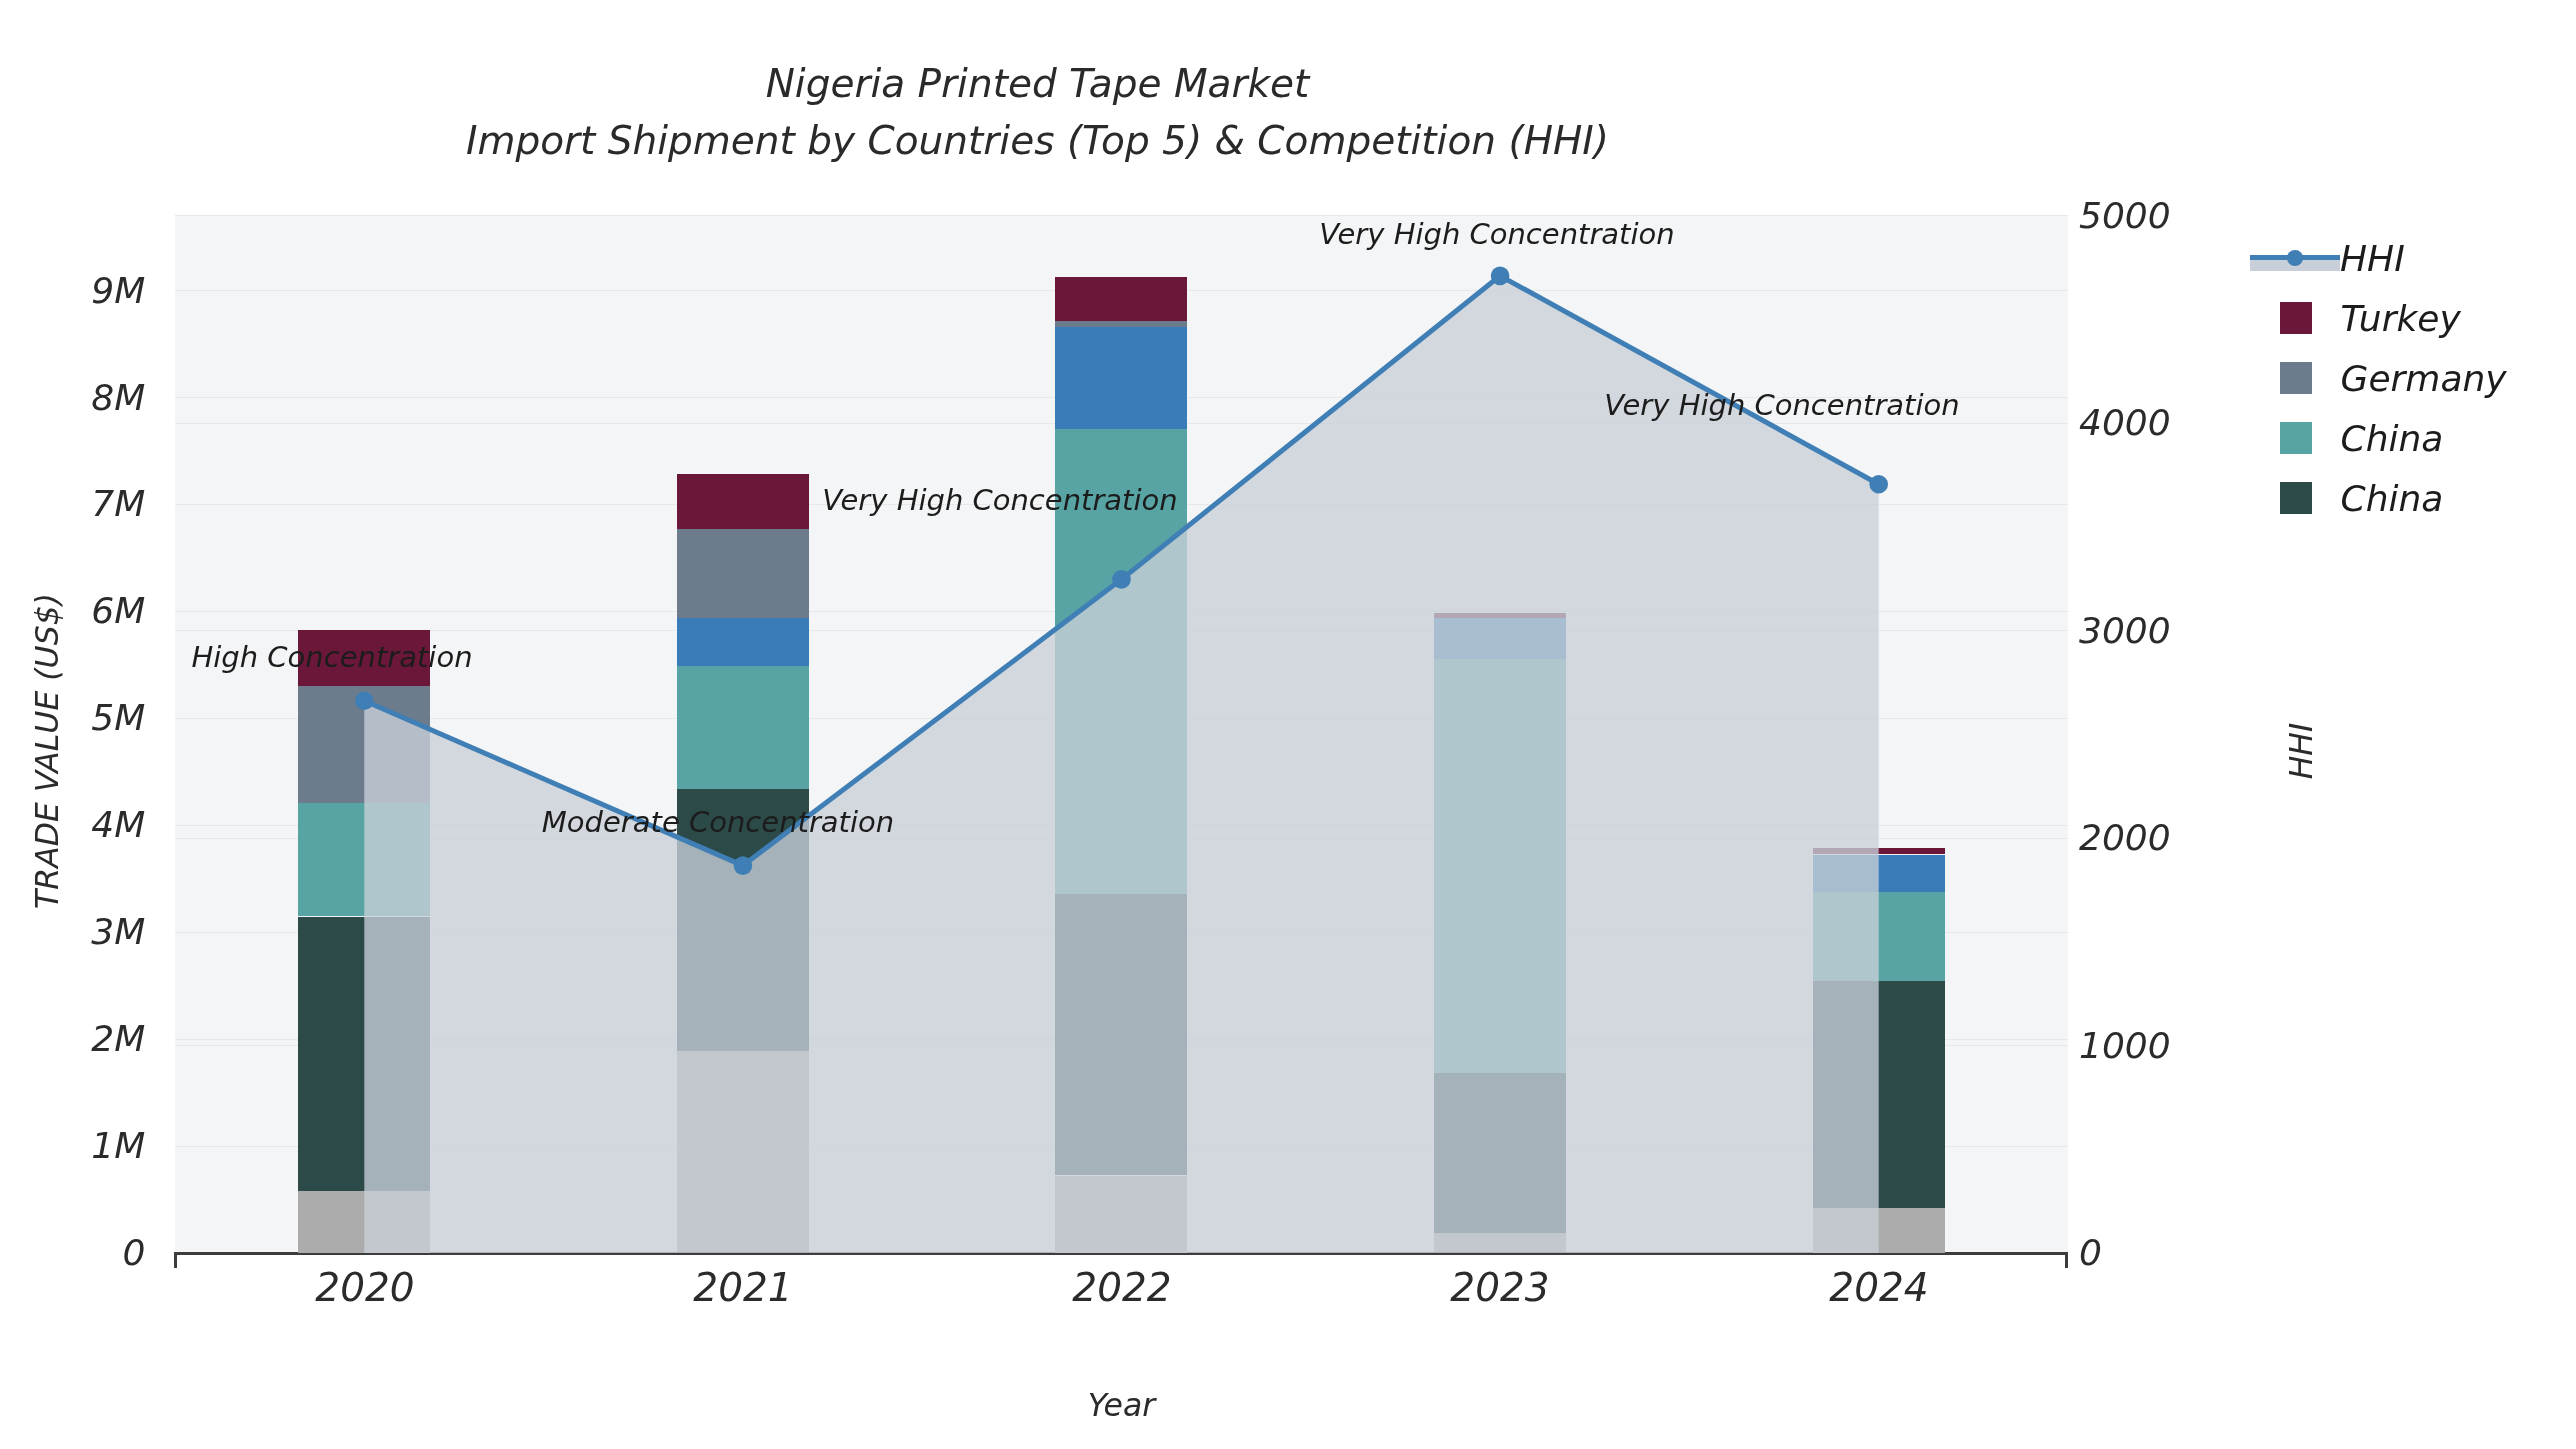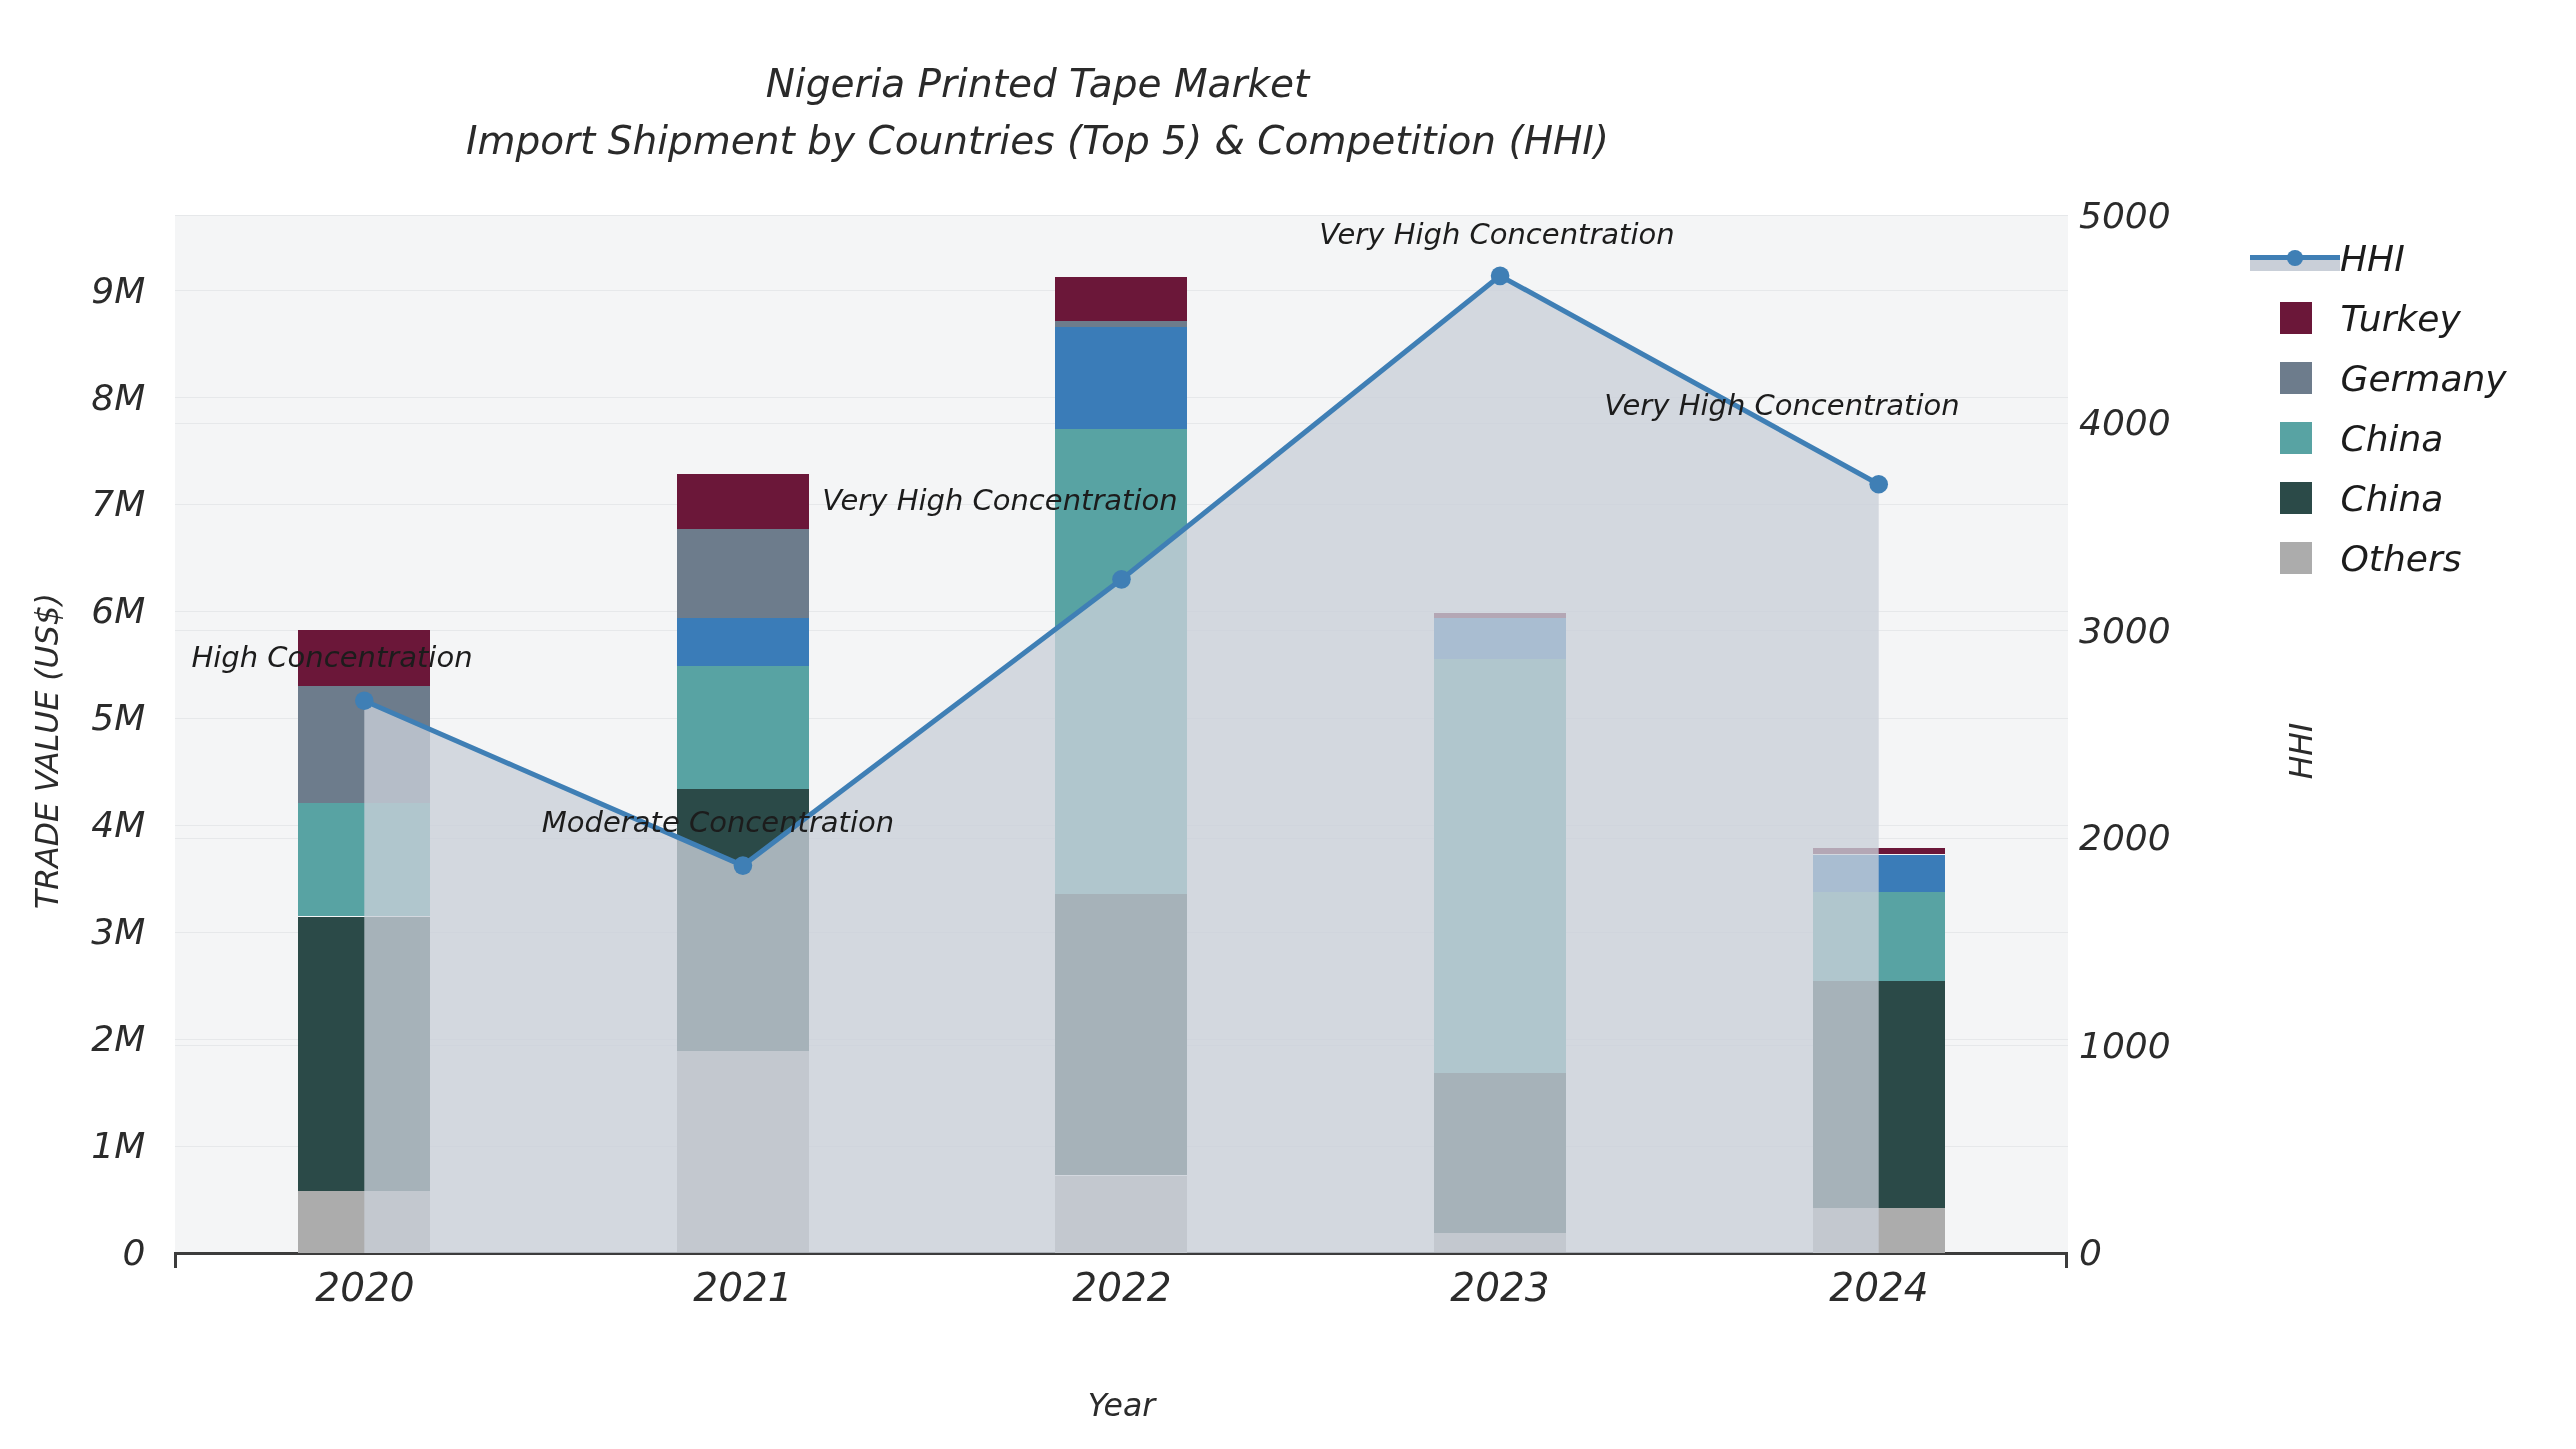--- a/index.html
+++ b/index.html
@@ -184,19 +184,15 @@
         <div class="legend-label">Germany</div>
       </div>
       <div class="legend-row">
         <div class="legend-swatch" style="background: rgb(88, 163, 163);"></div>
         <div class="legend-label">China</div>
       </div>
       <div class="legend-row">
         <div class="legend-swatch" style="background: rgb(43, 74, 72);"></div>
         <div class="legend-label">China</div>
       </div>
-      <div class="legend-row">
-        <div class="legend-swatch" style="background: rgb(172, 172, 172);"></div>
-        <div class="legend-label">Others</div>
-      </div>
     </div>
 </div>
 
 
 </body></html>

